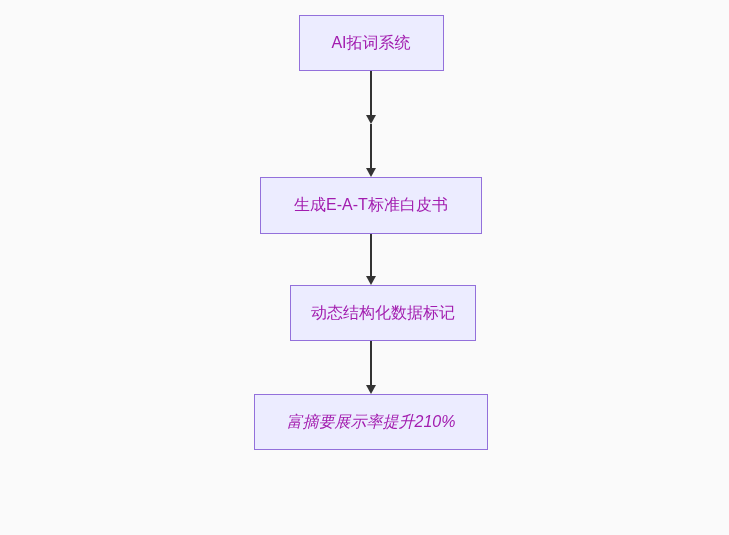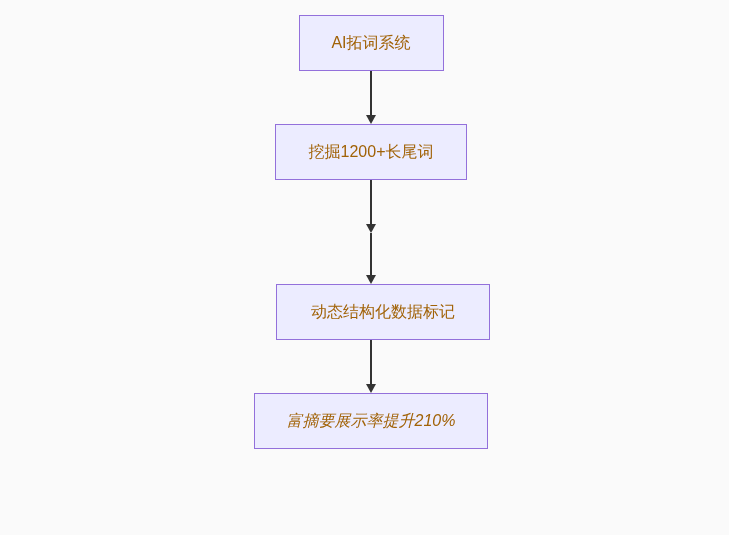--- a/index.html
+++ b/index.html
@@ -27,32 +27,32 @@
     width: 300px;
     display: flex;
     flex-direction: column;
     align-items: center;
   }
   .node {
     box-sizing: border-box;
     height: 56px;
     background: #ECECFF;
     border: 1px solid #9370DB;
-    color: #a16207;
+    color: #a21caf;
     font-size: 16px;
     display: flex;
     align-items: center;
     justify-content: center;
     text-align: left;
     white-space: nowrap;
   }
   .node.n1 { width: 145px; }
   .node.n2 { width: 192px; }
   .node.n3 { width: 222px; height: 57px; }
-  .node.n4 { width: 214px; margin-left: 24px; }
+  .node.n4 { width: 186px; margin-left: 24px; }
   .node.n5 { width: 234px; font-style: italic; }
   .arrow {
     display: flex;
     flex-direction: column;
     align-items: center;
     height: 53px;
   }
   .arrow.a3 { height: 51px; }
   .arrow .shaft {
     flex: 1;
@@ -73,27 +73,27 @@
 <div class="canvas">
   <div class="flow">
 
     <div class="node n1">AI拓词系统</div>
 
     <div class="arrow a1">
       <div class="shaft"></div>
       <div class="head"></div>
     </div>
 
-    <div class="node n2">挖掘1200+长尾词</div>
 
     <div class="arrow a2">
       <div class="shaft"></div>
       <div class="head"></div>
     </div>
 
+    <div class="node n3">生成E-A-T标准白皮书</div>
 
     <div class="arrow a3">
       <div class="shaft"></div>
       <div class="head"></div>
     </div>
 
     <div class="node n4">动态结构化数据标记</div>
 
     <div class="arrow a4">
       <div class="shaft"></div>

